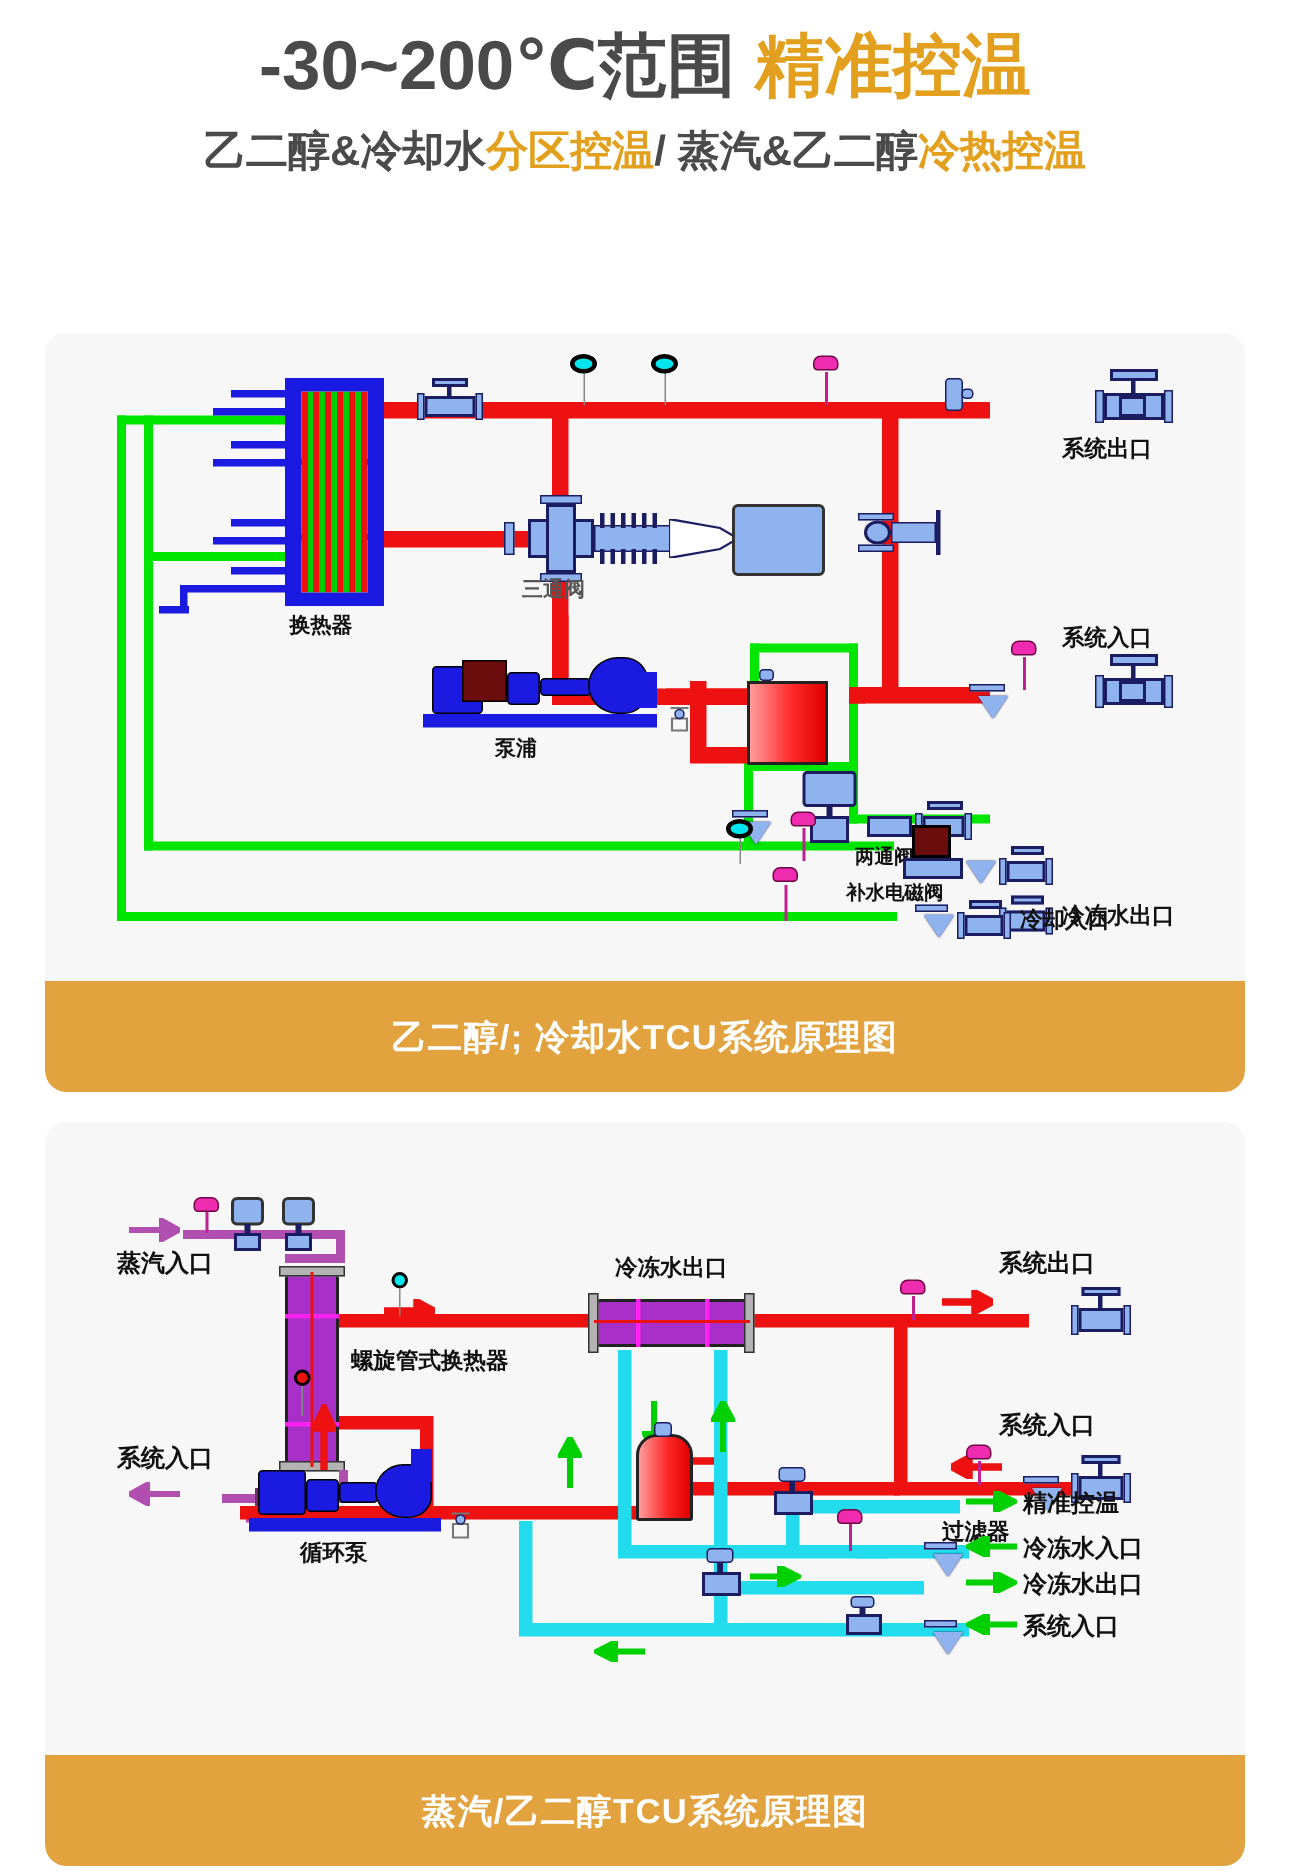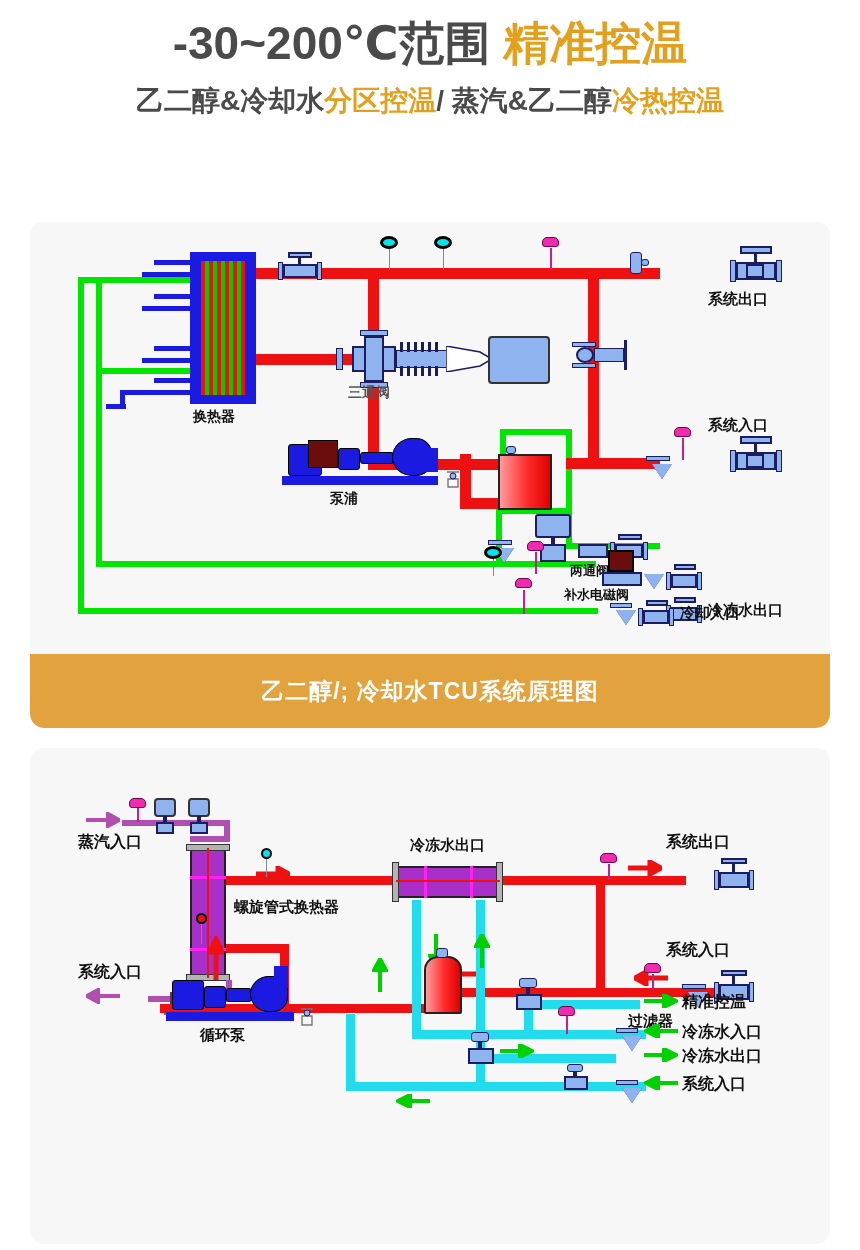--- a/index.html
+++ b/index.html
@@ -534,13 +534,14 @@
     <div class="strainer" style="left:592px;top:340px;"></div>
     <div class="v-flange" style="left:586px;top:332px; width:22px;height:5px;border:1.5px solid #1c1c60;"></div>
     <div class="arrow" style="left:614px;top:328px;">
       <svg width="34" height="14">
           <path d="M34,7 L14,7 M14,1 L2,7 L14,13 Z" stroke="#00d000" stroke-width="4" fill="#00d000"></path>
         </svg>
     </div>
     <div class="lbl lbl-16" style="left:652px;top:326px;">系统入口</div>
   </div>
 
+  <div class="caption">蒸汽/乙二醇TCU系统原理图</div>
 </div>
 
 </body></html>

